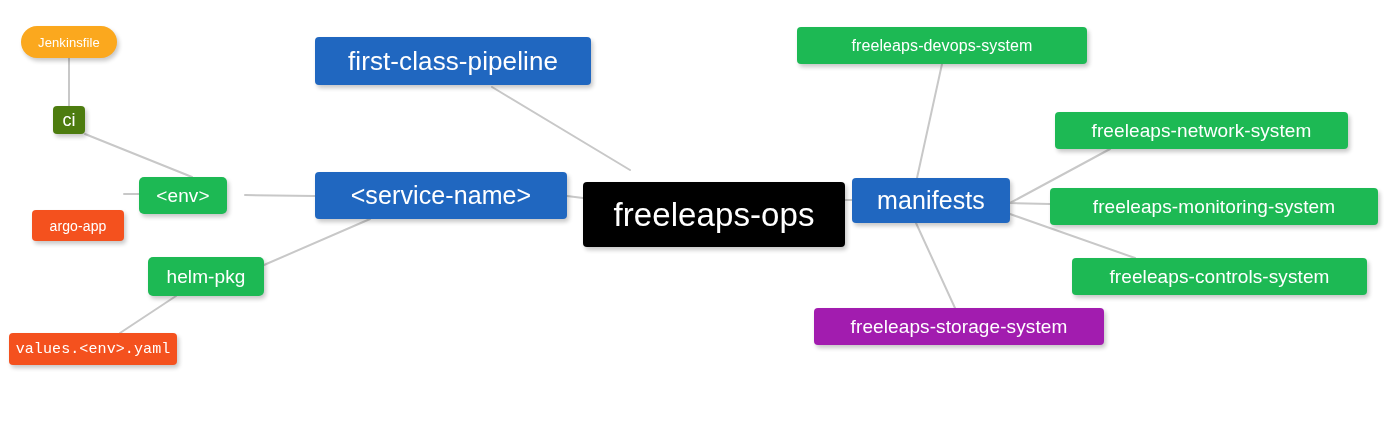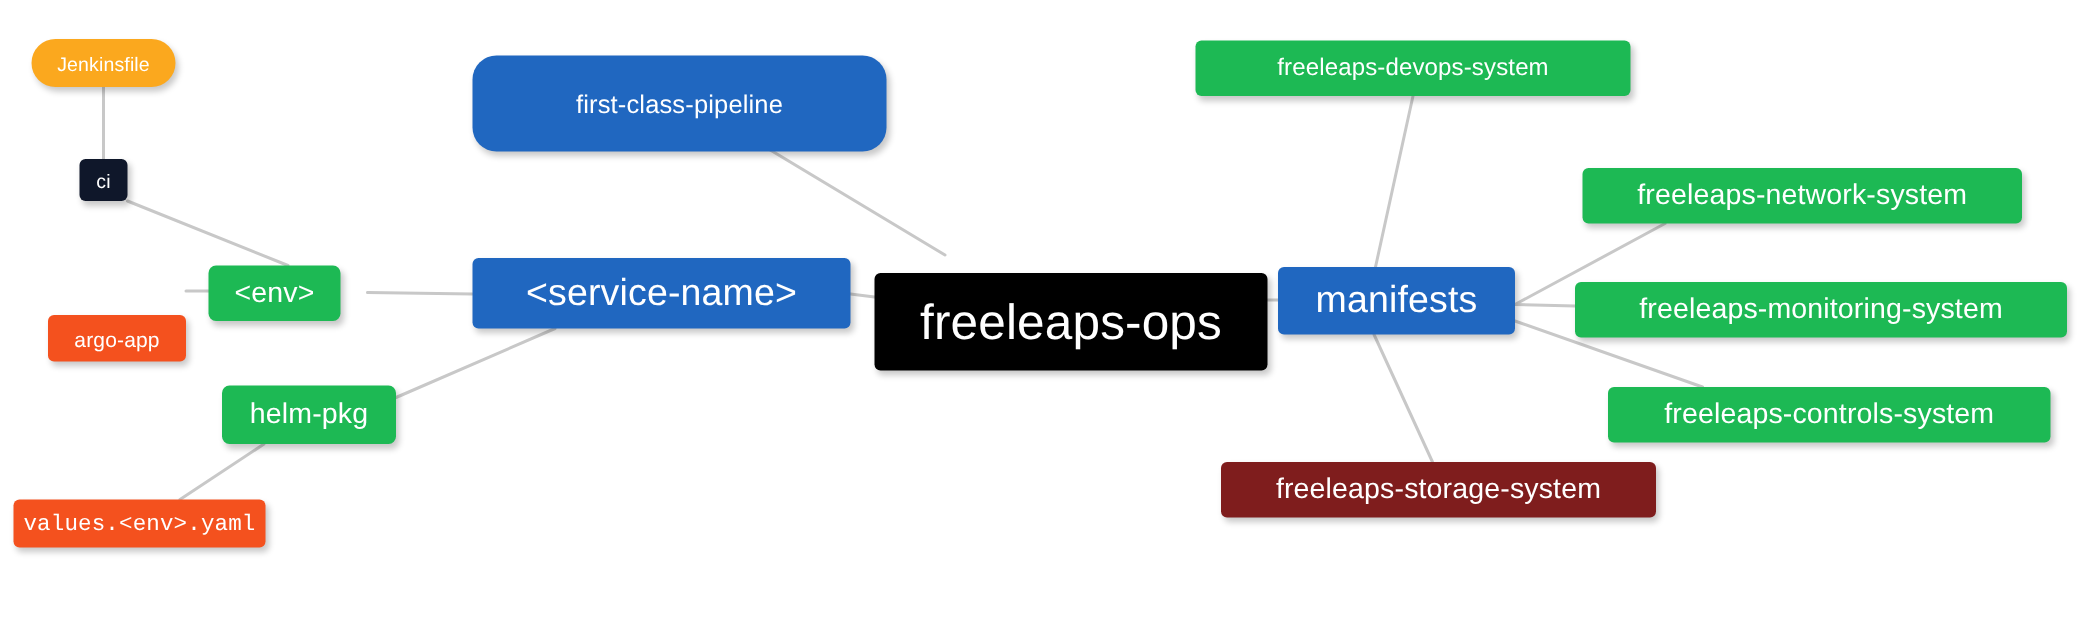--- a/index.html
+++ b/index.html
@@ -63,36 +63,36 @@
       <line x1="917" y1="178" x2="942" y2="64" stroke="#c8c8c8" stroke-width="2" stroke-linecap="round"></line>
       <line x1="1010" y1="203" x2="1110" y2="149" stroke="#c8c8c8" stroke-width="2" stroke-linecap="round"></line>
       <line x1="1010" y1="203" x2="1050" y2="204" stroke="#c8c8c8" stroke-width="2" stroke-linecap="round"></line>
       <line x1="1010" y1="214" x2="1135" y2="258" stroke="#c8c8c8" stroke-width="2" stroke-linecap="round"></line>
       <line x1="916" y1="223" x2="955" y2="308" stroke="#c8c8c8" stroke-width="2" stroke-linecap="round"></line>
     </svg>
   <div id="node-layer">
       <div class="node" style="left: 21px; top: 26px; width: 96px; height: 32px; background: rgb(251, 168, 30); font-size: 13px; border-radius: 16px;">
         <span class="node-label">Jenkinsfile</span>
       </div>
-      <div class="node" style="left: 53px; top: 106px; width: 32px; height: 28px; background: #0f172a; font-size: 13px; border-radius: 4px;">
+      <div class="node" style="left: 53px; top: 106px; width: 32px; height: 28px; background: #4d7c0f; font-size: 18px; border-radius: 4px;">
         <span class="node-label">ci</span>
       </div>
       <div class="node" style="left: 32px; top: 194px; width: 92px; height: 31px; background: rgb(244, 81, 30); font-size: 14px; border-radius: 4px; margin-top: 16px;">
         <span class="node-label">argo-app</span>
       </div>
       <div class="node" style="left: 139px; top: 177px; width: 88px; height: 37px; background: rgb(29, 185, 84); font-size: 19px; border-radius: 5px;">
         <span class="node-label">&lt;env&gt;</span>
       </div>
       <div class="node" style="left: 148px; top: 257px; width: 116px; height: 39px; background: rgb(29, 185, 84); font-size: 19px; border-radius: 5px;">
         <span class="node-label">helm-pkg</span>
       </div>
       <div class="node" style="left: 9px; top: 333px; width: 168px; height: 32px; background: rgb(244, 81, 30); font-size: 15px; border-radius: 4px; font-family: Liberation Mono, monospace;">
         <span class="node-label">values.&lt;env&gt;.yaml</span>
       </div>
-      <div class="node" style="left: 315px; top: 37px; width: 276px; height: 64px; background: rgb(32, 103, 192); font-size: 17px; border-radius: 16px;">
+      <div class="node" style="left: 315px; top: 37px; width: 276px; height: 48px; background: rgb(32, 103, 192); font-size: 26px; border-radius: 4px;">
         <span class="node-label">first-class-pipeline</span>
       </div>
       <div class="node" style="left: 315px; top: 172px; width: 252px; height: 47px; background: rgb(32, 103, 192); font-size: 25px; border-radius: 4px;">
         <span class="node-label">&lt;service-name&gt;</span>
       </div>
       <div class="node" style="left: 583px; top: 182px; width: 262px; height: 65px; background: #000000; font-size: 33px; border-radius: 4px;">
         <span class="node-label">freeleaps-ops</span>
       </div>
       <div class="node" style="left: 852px; top: 178px; width: 158px; height: 45px; background: rgb(32, 103, 192); font-size: 25px; border-radius: 4px;">
         <span class="node-label">manifests</span>
@@ -102,17 +102,17 @@
       </div>
       <div class="node" style="left: 1055px; top: 112px; width: 293px; height: 37px; background: rgb(29, 185, 84); font-size: 19px; border-radius: 4px; justify-content: center;">
         <span class="node-label">freeleaps-network-system</span>
       </div>
       <div class="node" style="left: 1050px; top: 188px; width: 328px; height: 37px; background: rgb(29, 185, 84); font-size: 19px; border-radius: 4px;">
         <span class="node-label">freeleaps-monitoring-system</span>
       </div>
       <div class="node" style="left: 1057px; top: 258px; width: 295px; height: 37px; background: rgb(29, 185, 84); font-size: 19px; border-radius: 4px; margin-left: 15px;">
         <span class="node-label">freeleaps-controls-system</span>
       </div>
-      <div class="node" style="left: 814px; top: 308px; width: 290px; height: 37px; background: #7f1d1d; font-size: 19px; border-radius: 4px;">
+      <div class="node" style="left: 814px; top: 308px; width: 290px; height: 37px; background: #a21caf; font-size: 19px; border-radius: 4px;">
         <span class="node-label">freeleaps-storage-system</span>
       </div>
     </div>
 </div>
 
 </body></html>

